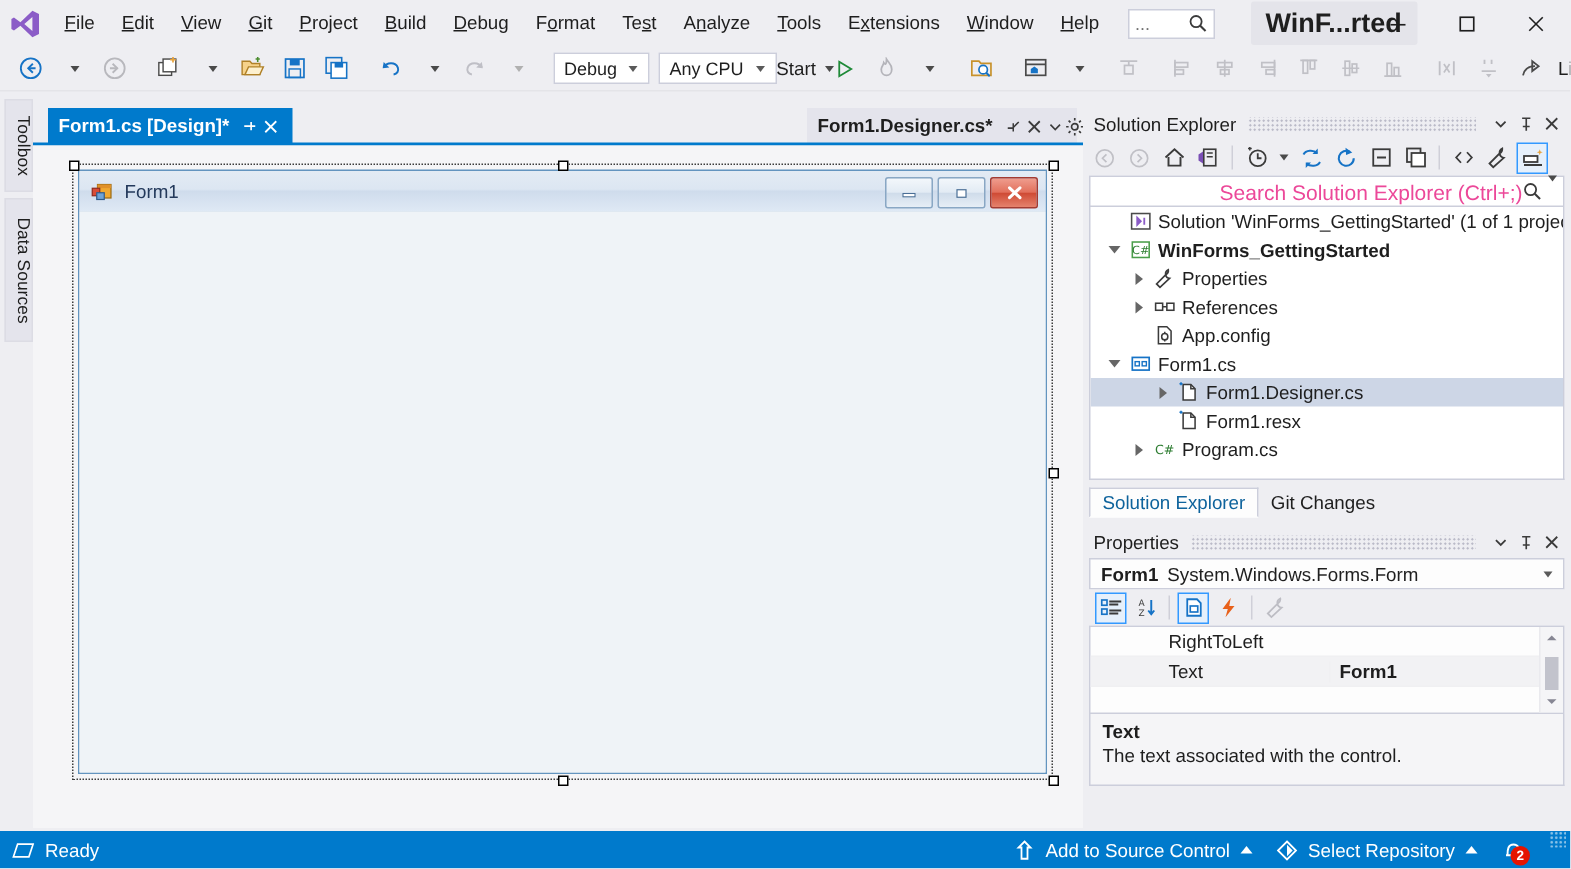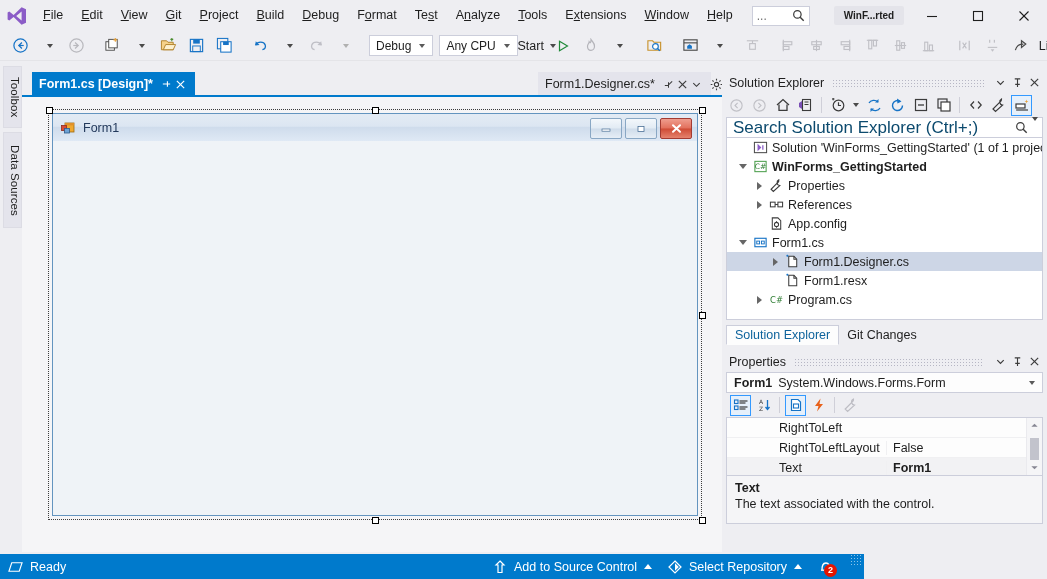--- a/index.html
+++ b/index.html
@@ -41,21 +41,21 @@
     margin-left: 10px;
     width: 58px; height: 20px;
     border: 1px solid #cccedb; background: #ffffff;
     display: flex; align-items: center; padding: 0 4px;
     box-sizing: border-box;
   }
   .tb-search .ph { color: #717171; font-size: 12px; flex: 1; }
   .tb-search .mag { width: 13px; height: 13px; }
   .win-title {
     margin-left: 24px;
-    font-size: 10px; font-weight: bold; color: #1e1e1e;
+    font-size: 18px; font-weight: bold; color: #1e1e1e;
     background: #e4e4ea; padding: 4px 10px; border-radius: 2px;
     white-space: nowrap;
   }
   .win-ctrls {
     position: absolute; right: 0; top: 0; height: 31px;
     display: flex; align-items: stretch;
   }
   .win-btn {
     width: 46px; display: flex; align-items: center; justify-content: center;
   }
@@ -117,21 +117,21 @@
   .tabstrip {
     position: absolute; left: 22px; top: 72px; width: 700px; height: 24px;
     background: #eeeef2;
   }
   .dtab {
     position: absolute; top: 0; height: 24px;
     display: flex; align-items: center; padding: 0 7px;
     font-size: 12.5px; box-sizing: border-box; white-space: nowrap;
   }
   .dtab.active { background: #007acc; color: #ffffff; font-weight: bold; }
-  .dtab.inactive { background: #e4e4ec; color: #1e1e1e; }
+  .dtab.inactive { background: #e4e4ec; color: #1e1e1e; font-weight: bold; }
   .dtab .ttl { margin-right: 7px; }
   .dtab .tbtn { width: 14px; display: flex; align-items: center; justify-content: center; }
   .tab-underline {
     position: absolute; left: 22px; top: 95px; width: 700px; height: 2px;
     background: #007acc;
   }
 
   
   .designer {
     position: absolute; left: 22px; top: 97px; width: 700px; height: 455px;
@@ -199,21 +199,21 @@
   .se-ib {
     width: 21px; height: 21px; display: flex; align-items: center; justify-content: center;
     margin: 0 1px;
   }
   .se-ib.sel { border: 1px solid #3399ff; background: #e6f0fb; box-sizing: border-box; }
   .se-sep { width: 1px; height: 16px; background: #cfcfd8; margin: 0 4px; }
   .se-search {
     height: 21px; margin: 0 4px; border: 1px solid #cccedb; background: #fff;
     display: flex; align-items: center; padding: 0 4px 0 6px; box-sizing: border-box;
   }
-  .se-search .ph { flex: 1; font-size: 17px; color: #0c4a6e; }
+  .se-search .ph { flex: 1; font-size: 14px; color: #ec4899; text-align: right; }
   .se-tree {
     background: #ffffff; border: 1px solid #cccedb; border-top: none;
     overflow: hidden; box-sizing: border-box;
   }
   .tr {
     height: 19px; display: flex; align-items: center;
     font-size: 12.5px; color: #1e1e1e; white-space: nowrap;
   }
   .tr.selected { background: #cdd6e6; }
   .tw { width: 16px; display: flex; align-items: center; justify-content: center; flex: none; }
@@ -282,21 +282,21 @@
   }
   .prop-desc {
     background: #f5f5f7; border: 1px solid #cccedb; border-top: none;
     padding: 5px 8px; box-sizing: border-box; font-size: 12.5px;
   }
   .prop-desc .dt { font-weight: bold; margin-bottom: 2px; }
   .prop-desc .db { color: #1e1e1e; }
 
   
   .statusbar {
-    position: absolute; left: 0; bottom: 0; width: 864px; height: 25px;
+    position: absolute; left: 0; bottom: 0; width: 1047px; height: 25px;
     background: #007acc; color: #ffffff;
     display: flex; align-items: flex-start; font-size: 12.5px;
   }
   .sb-item { display: flex; align-items: center; padding: 0 8px; height: 25px; }
   .sb-flex { flex: 1; }
   .sb-caret-up {
     width: 0; height: 0; margin-left: 7px;
     border-left: 4px solid transparent; border-right: 4px solid transparent;
     border-bottom: 5px solid #ffffff;
   }
@@ -997,24 +997,20 @@
         <svg width="16" height="16" viewBox="0 0 16 16">
           <path d="M10.5 2 A3.2 3.2 0 0 0 11.4 8.1 L4.6 14.4 L2.2 12 L8.9 5.3 A3.2 3.2 0 0 0 10.5 2 Z" fill="none" stroke="#bdbdc4" stroke-width="1.2"></path>
         </svg>
       </span>
     </div>
 
     <div class="prop-grid" style="margin:0 4px; height:59px">
       <div class="prow">
         <span class="pk">RightToLeft</span>
       </div>
-      <div class="prow">
-        <span class="pk">RightToLeftLayout</span>
-        <span class="pv">False</span>
-      </div>
       <div class="prow" style="background:#f2f2f4">
         <span class="pk">Text</span>
         <span class="pv bold">Form1</span>
       </div>
       <div class="pscroll">
         <div class="psb-arrow">
           <svg width="9" height="9" viewBox="0 0 10 10">
             <path d="M1.5 6.5 L5 3 L8.5 6.5 Z" fill="#868693"></path>
           </svg>
         </div>

